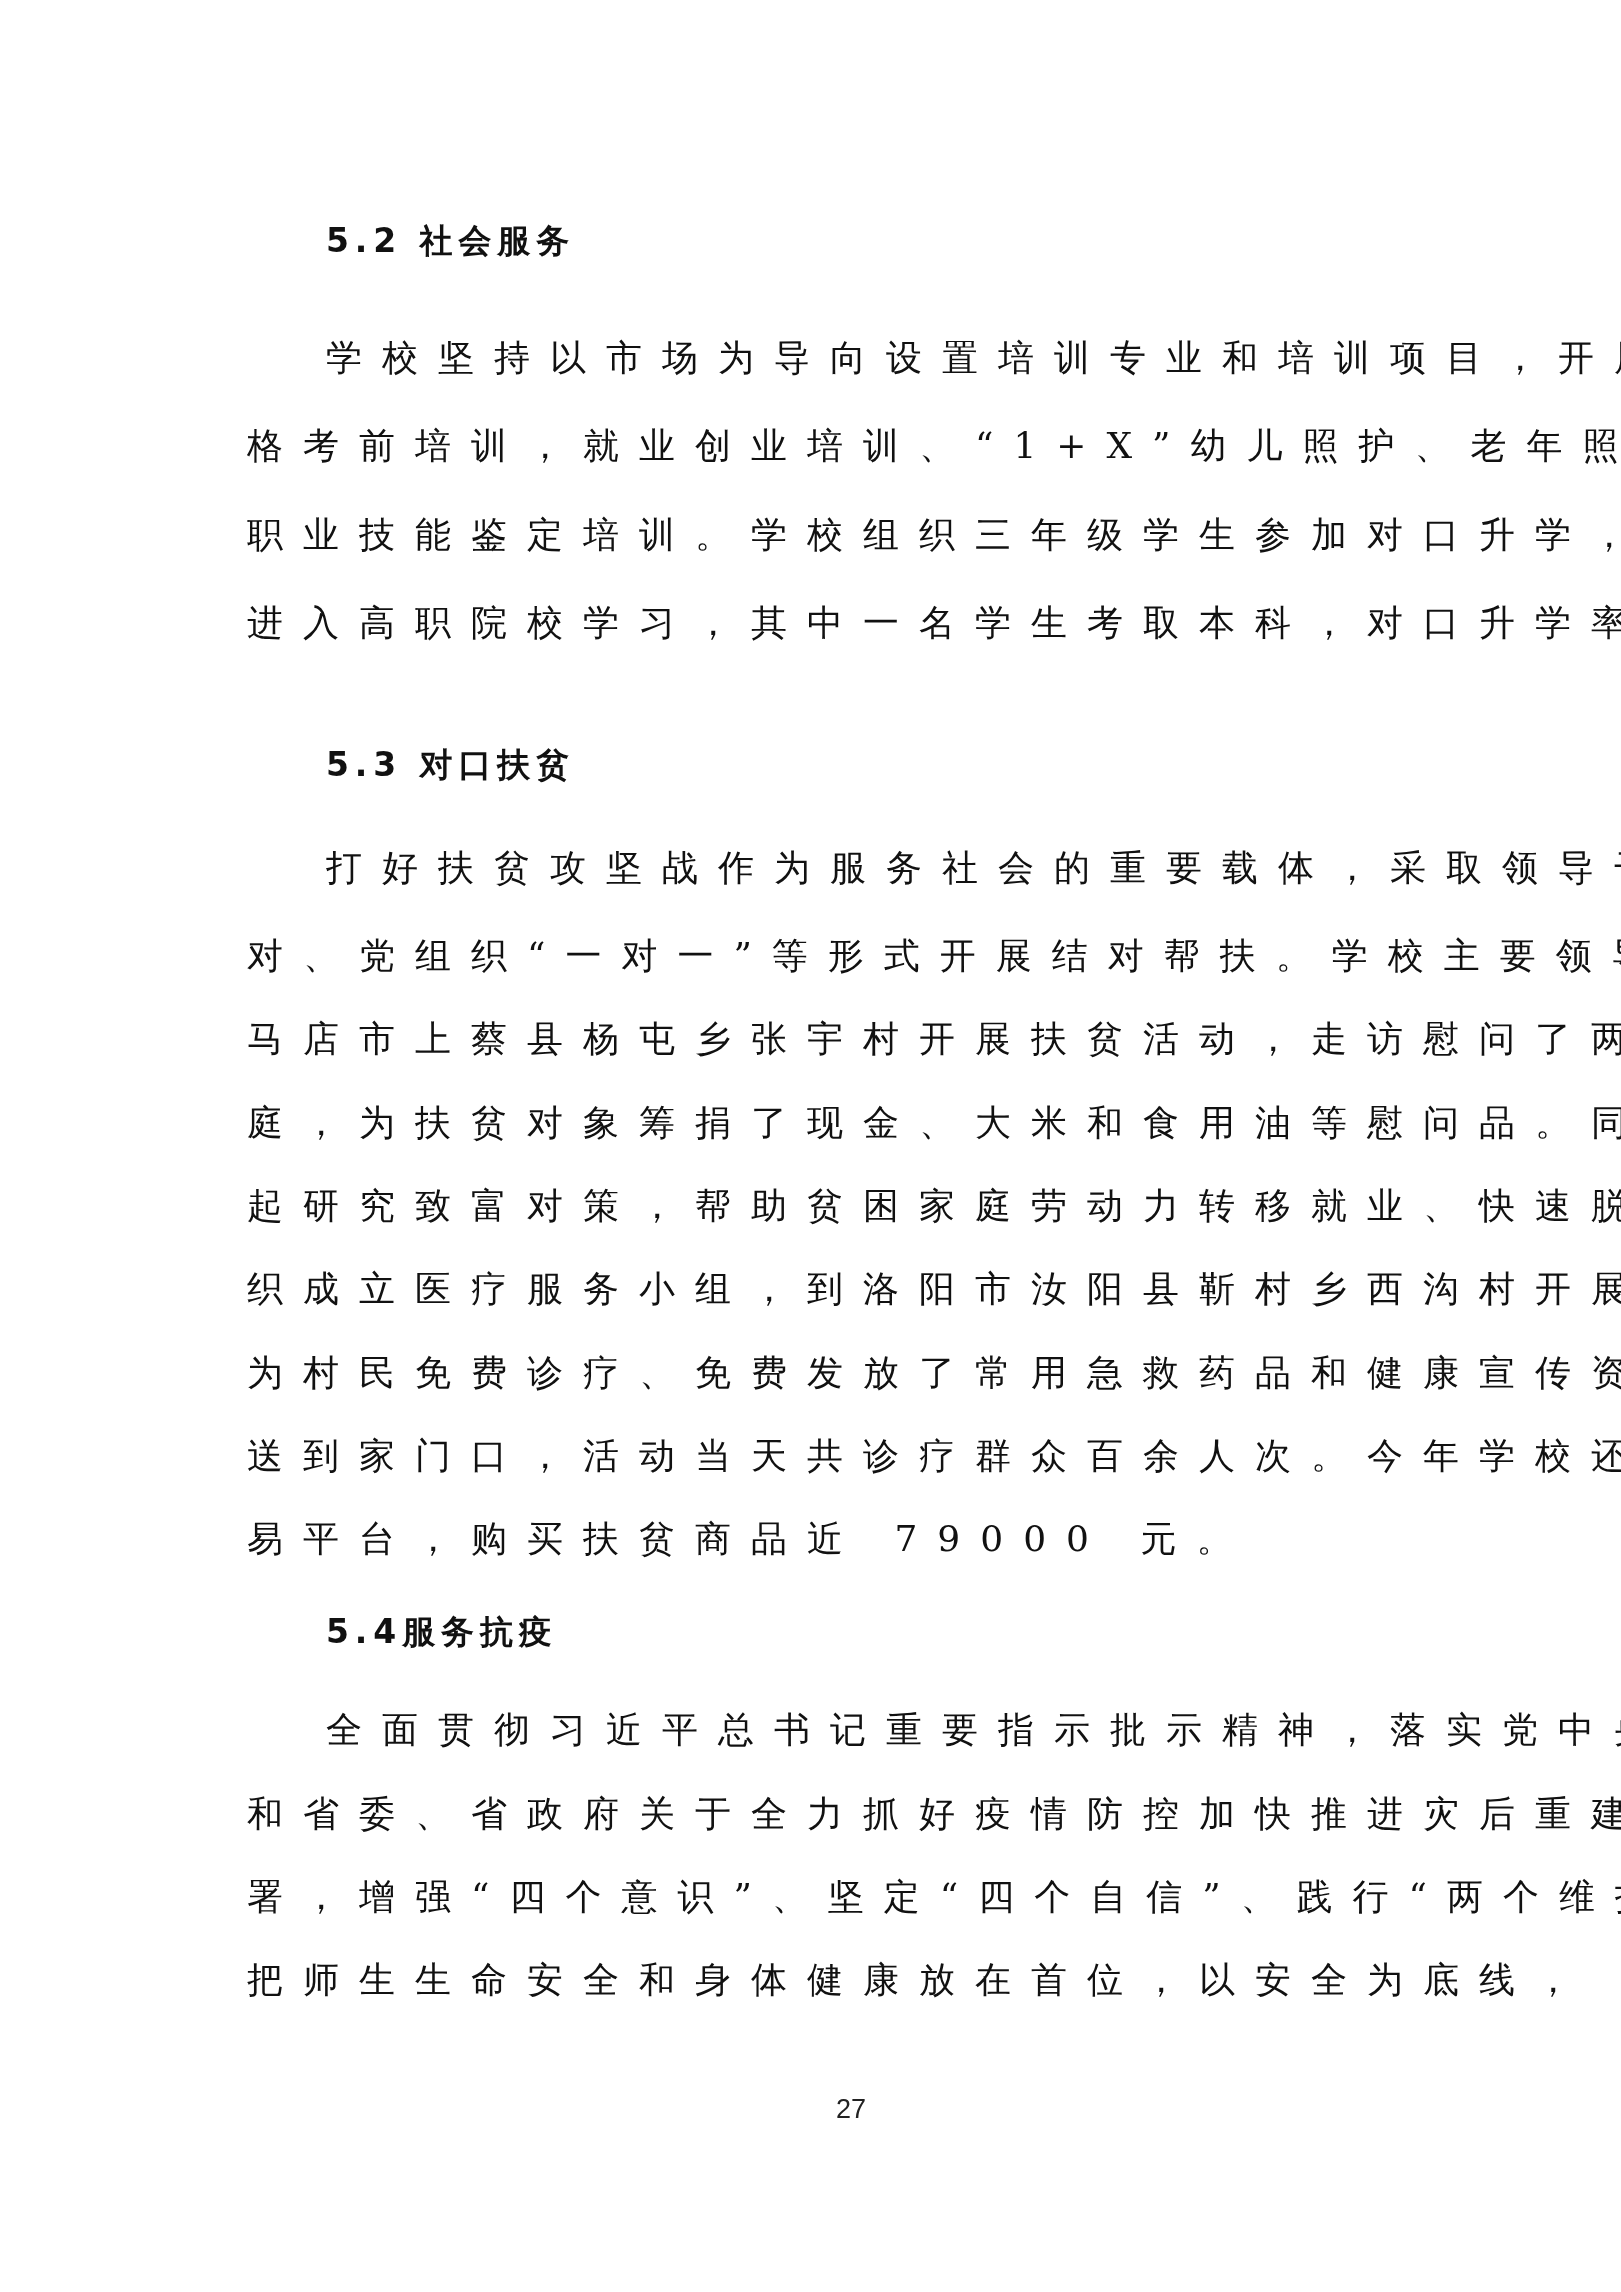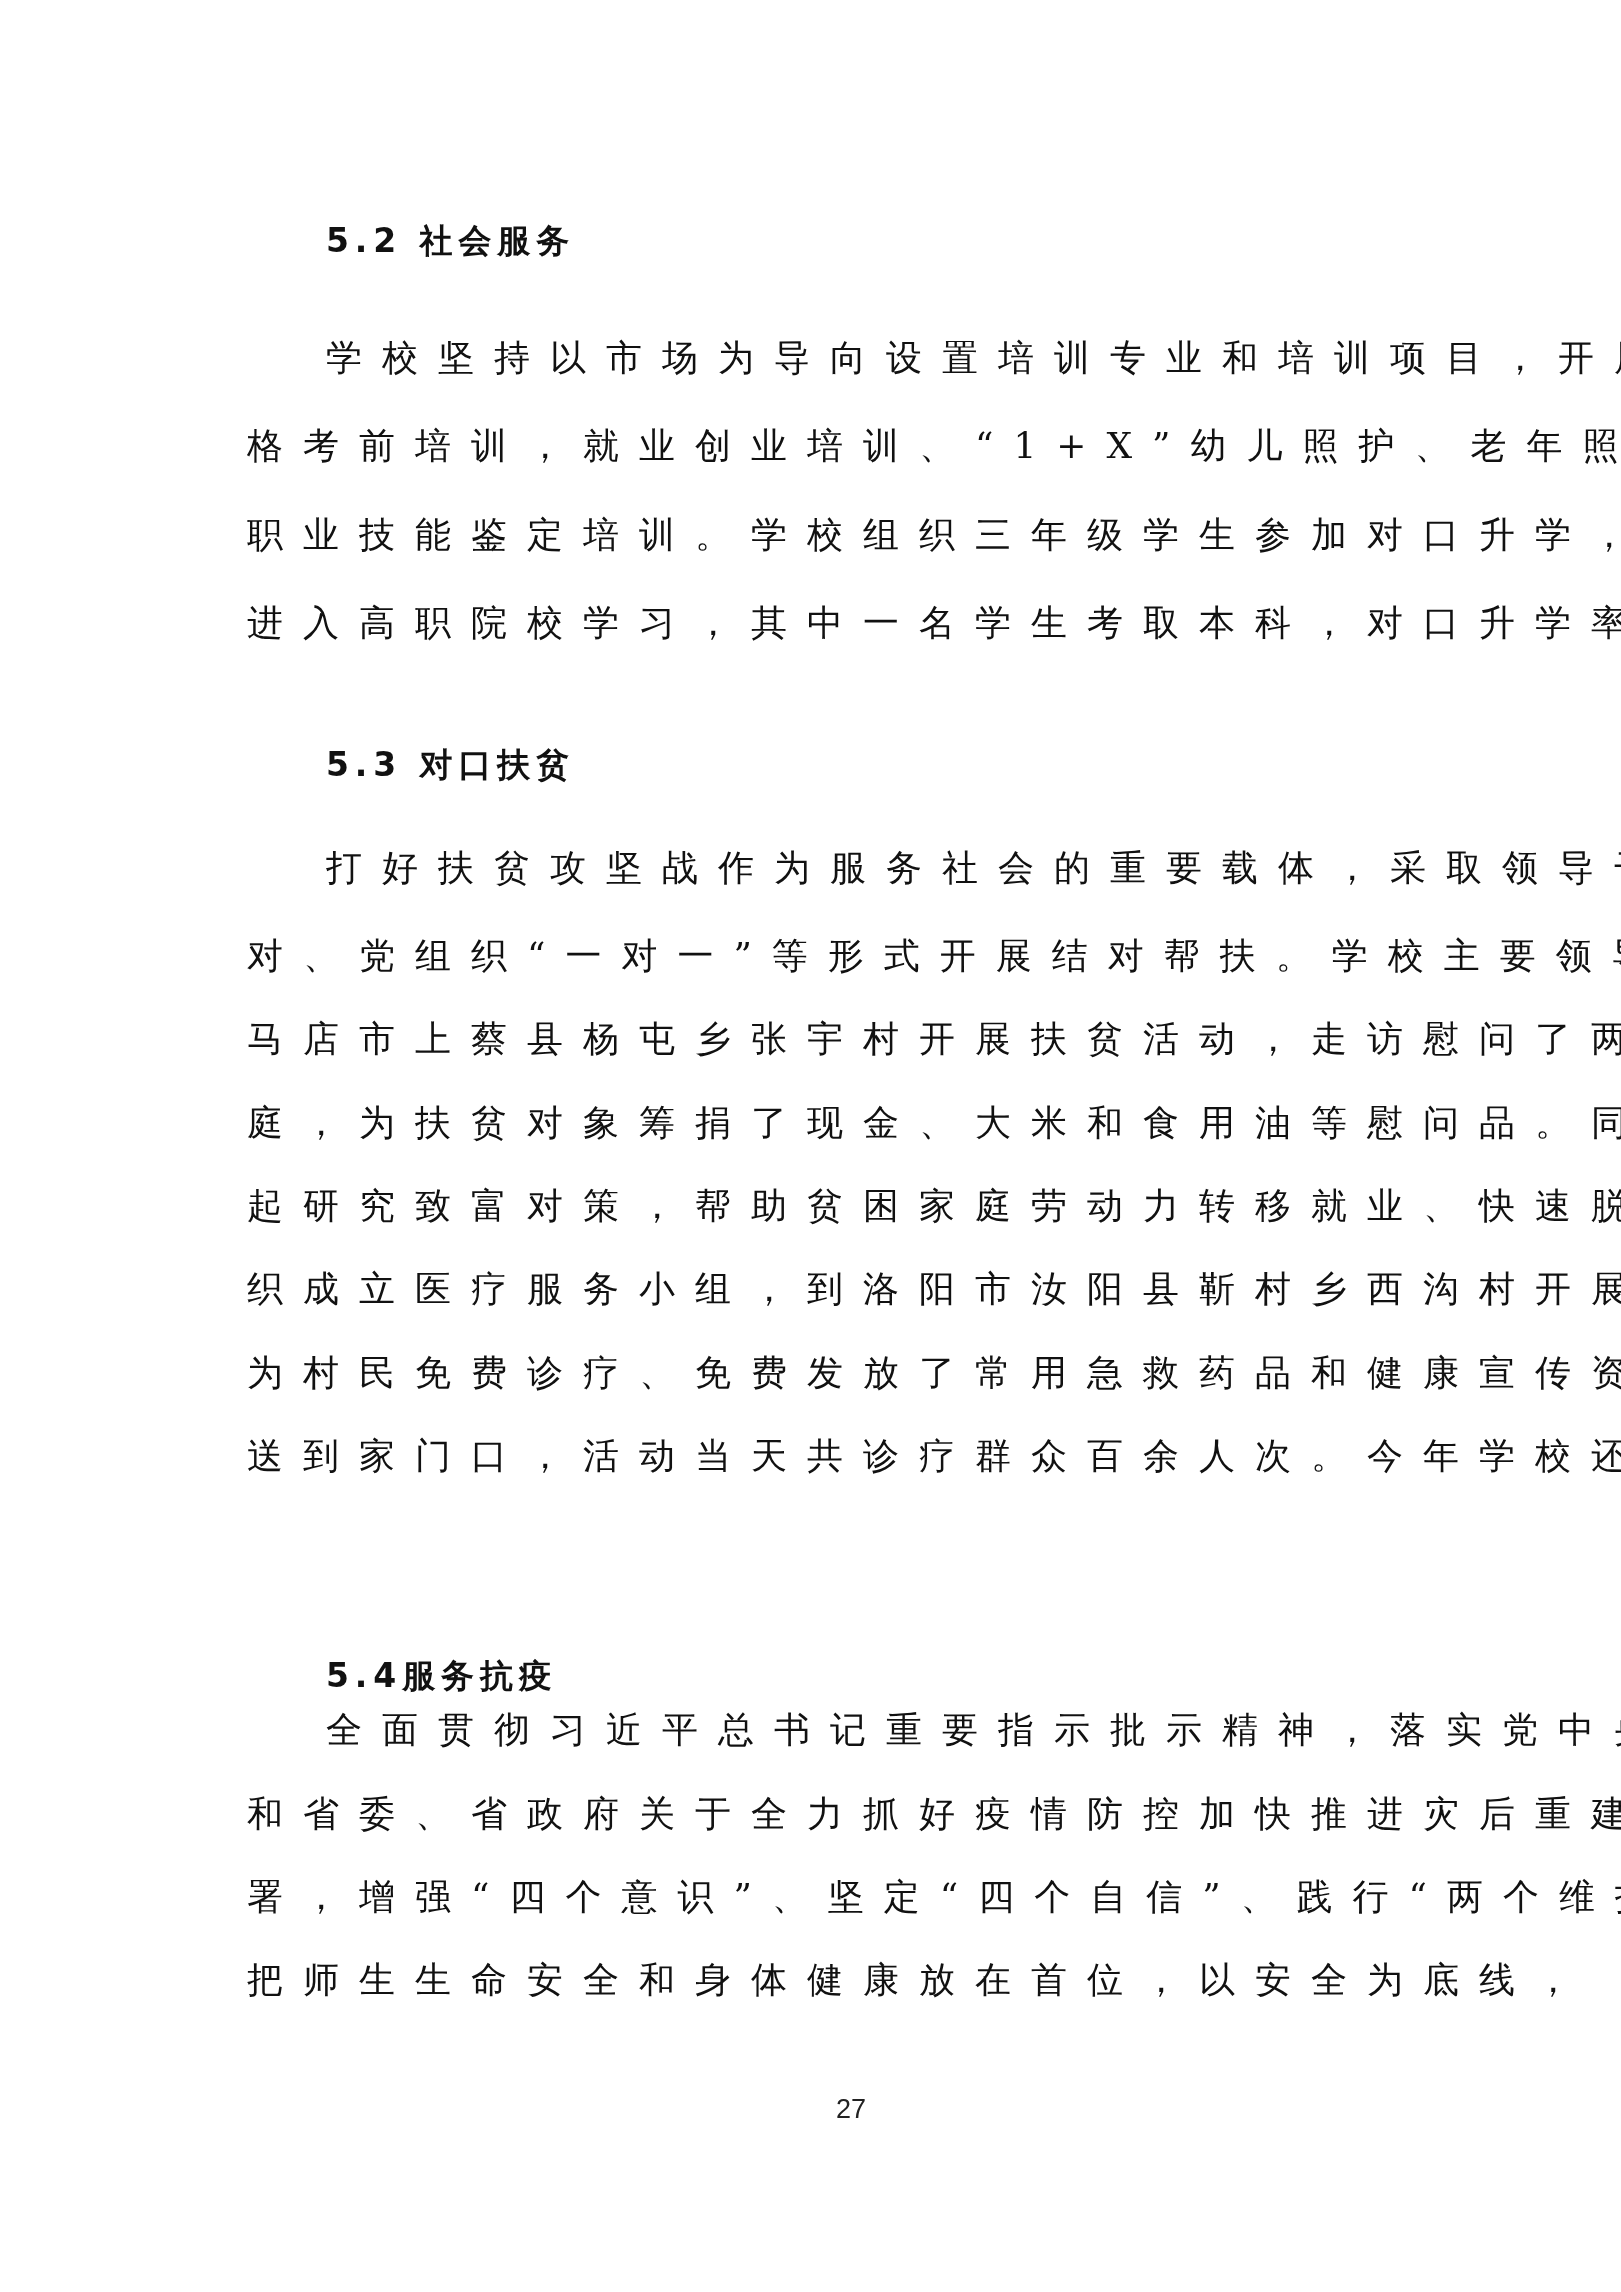--- a/index.html
+++ b/index.html
@@ -46,22 +46,23 @@
 
   <div class="line heading" style="top:743px;text-align:right;">5.3 对口扶贫</div>
   <div class="line indent" style="top:846px;">打好扶贫攻坚战作为服务社会的重要载体，采取领导干部带头结</div>
   <div class="line" style="top:934px;">对、党组织“一对一”等形式开展结对帮扶。学校主要领导先后到驻</div>
   <div class="line" style="top:1017px;">马店市上蔡县杨屯乡张宇村开展扶贫活动，走访慰问了两户贫困家</div>
   <div class="line" style="top:1101px;">庭，为扶贫对象筹捐了现金、大米和食用油等慰问品。同扶贫乡村一</div>
   <div class="line" style="top:1184px;">起研究致富对策，帮助贫困家庭劳动力转移就业、快速脱贫。学校组</div>
   <div class="line" style="top:1267px;">织成立医疗服务小组，到洛阳市汝阳县靳村乡西沟村开展义诊活动，</div>
   <div class="line" style="top:1351px;">为村民免费诊疗、免费发放了常用急救药品和健康宣传资料，将健康</div>
   <div class="line" style="top:1434px;">送到家门口，活动当天共诊疗群众百余人次。今年学校还通过扶贫交</div>
+  <div class="line" style="top:1517px;">易平台，购买扶贫商品近 79000 元。</div>
 
-  <div class="line heading" style="top:1654px;">5.4服务抗疫</div>
+  <div class="line heading" style="top:1610px;">5.4服务抗疫</div>
   <div class="line indent" style="top:1708px;">全面贯彻习近平总书记重要指示批示精神，落实党中央、国务院</div>
   <div class="line" style="top:1792px;">和省委、省政府关于全力抓好疫情防控加快推进灾后重建的重要部</div>
   <div class="line" style="top:1875px;">署，增强“四个意识”、坚定“四个自信”、践行“两个维护”，坚持</div>
   <div class="line" style="top:1958px;">把师生生命安全和身体健康放在首位，以安全为底线， 以“外防输</div>
 
   <div class="page-number">27</div>
 </div>
 
 
 </body></html>

